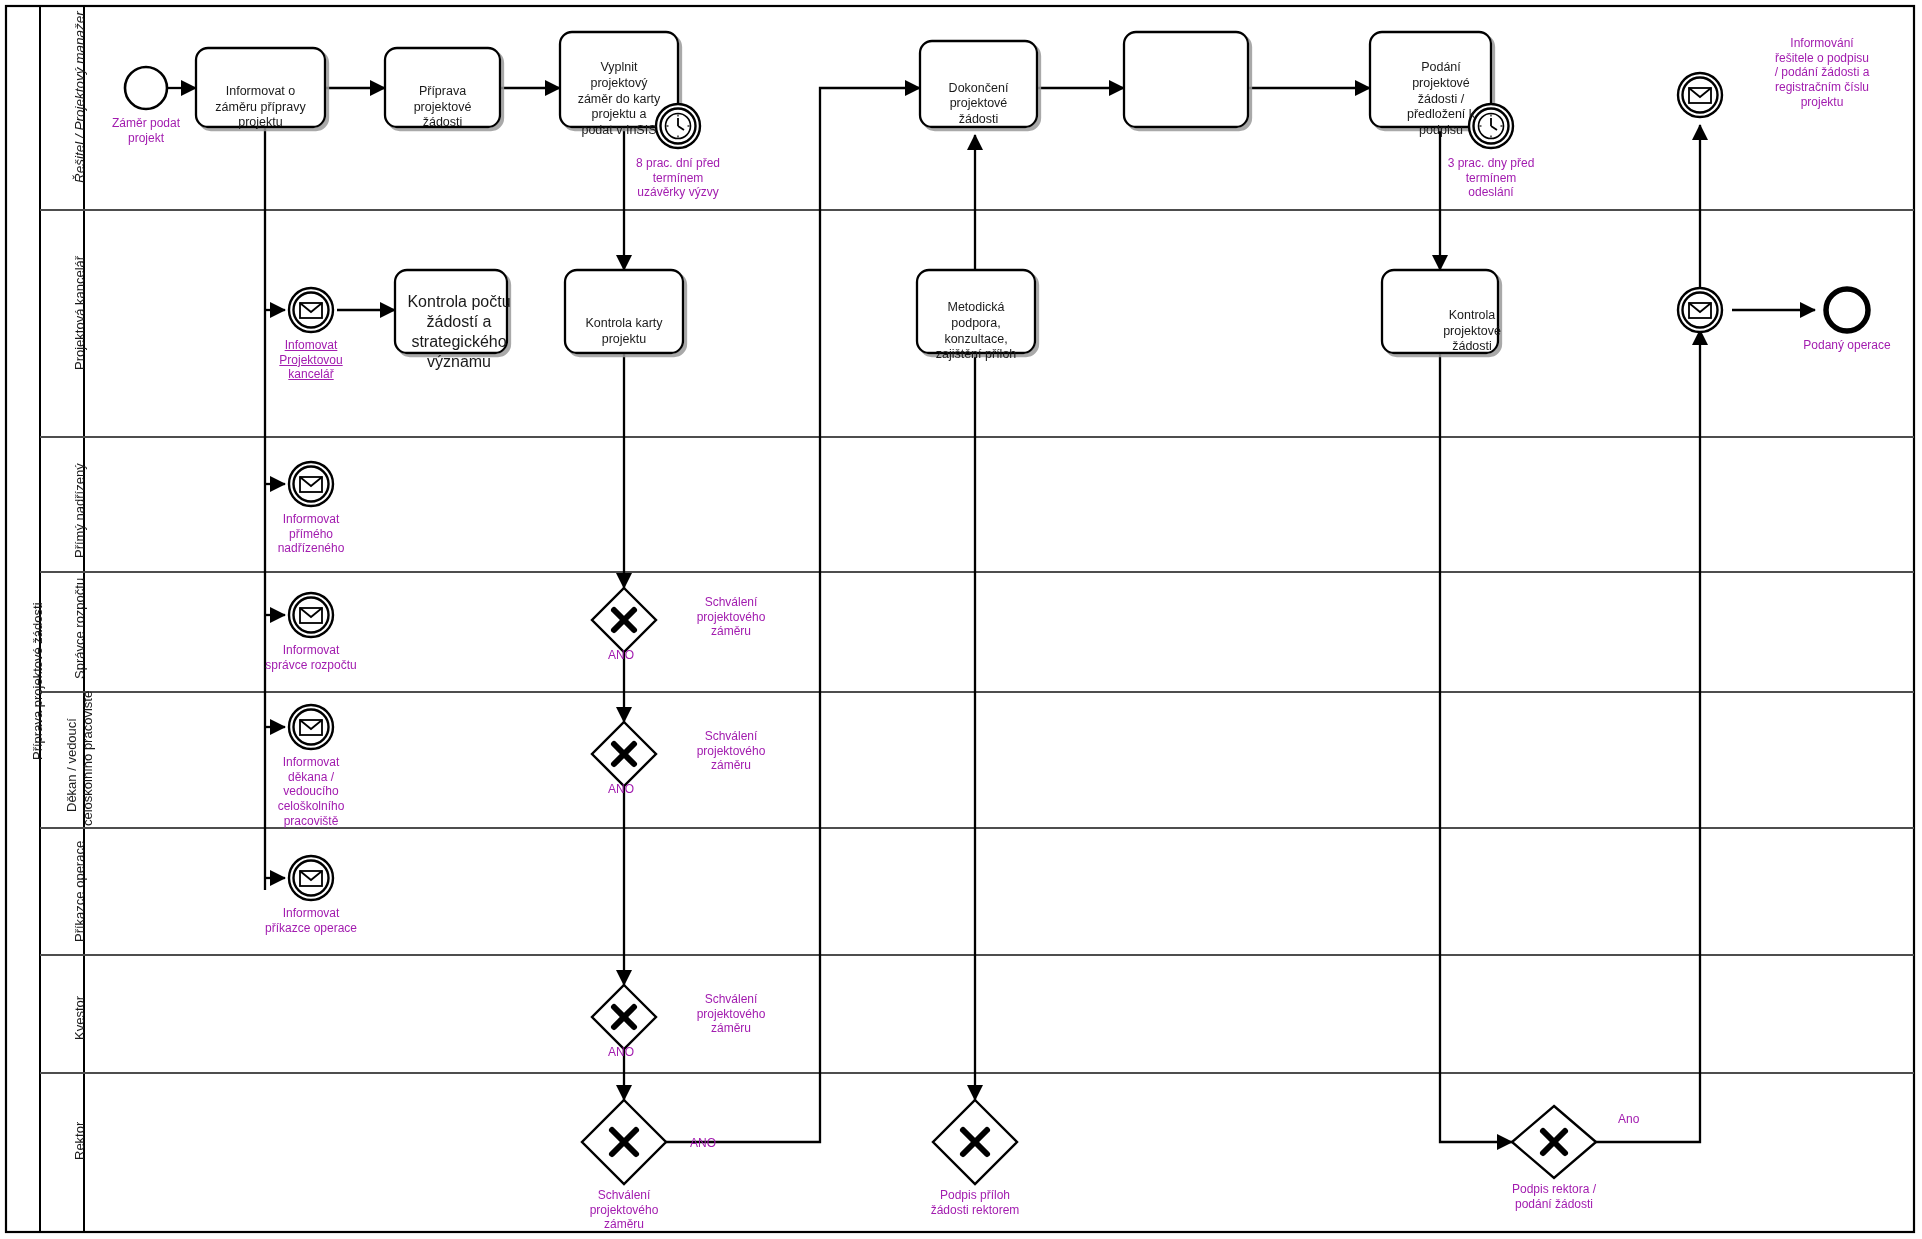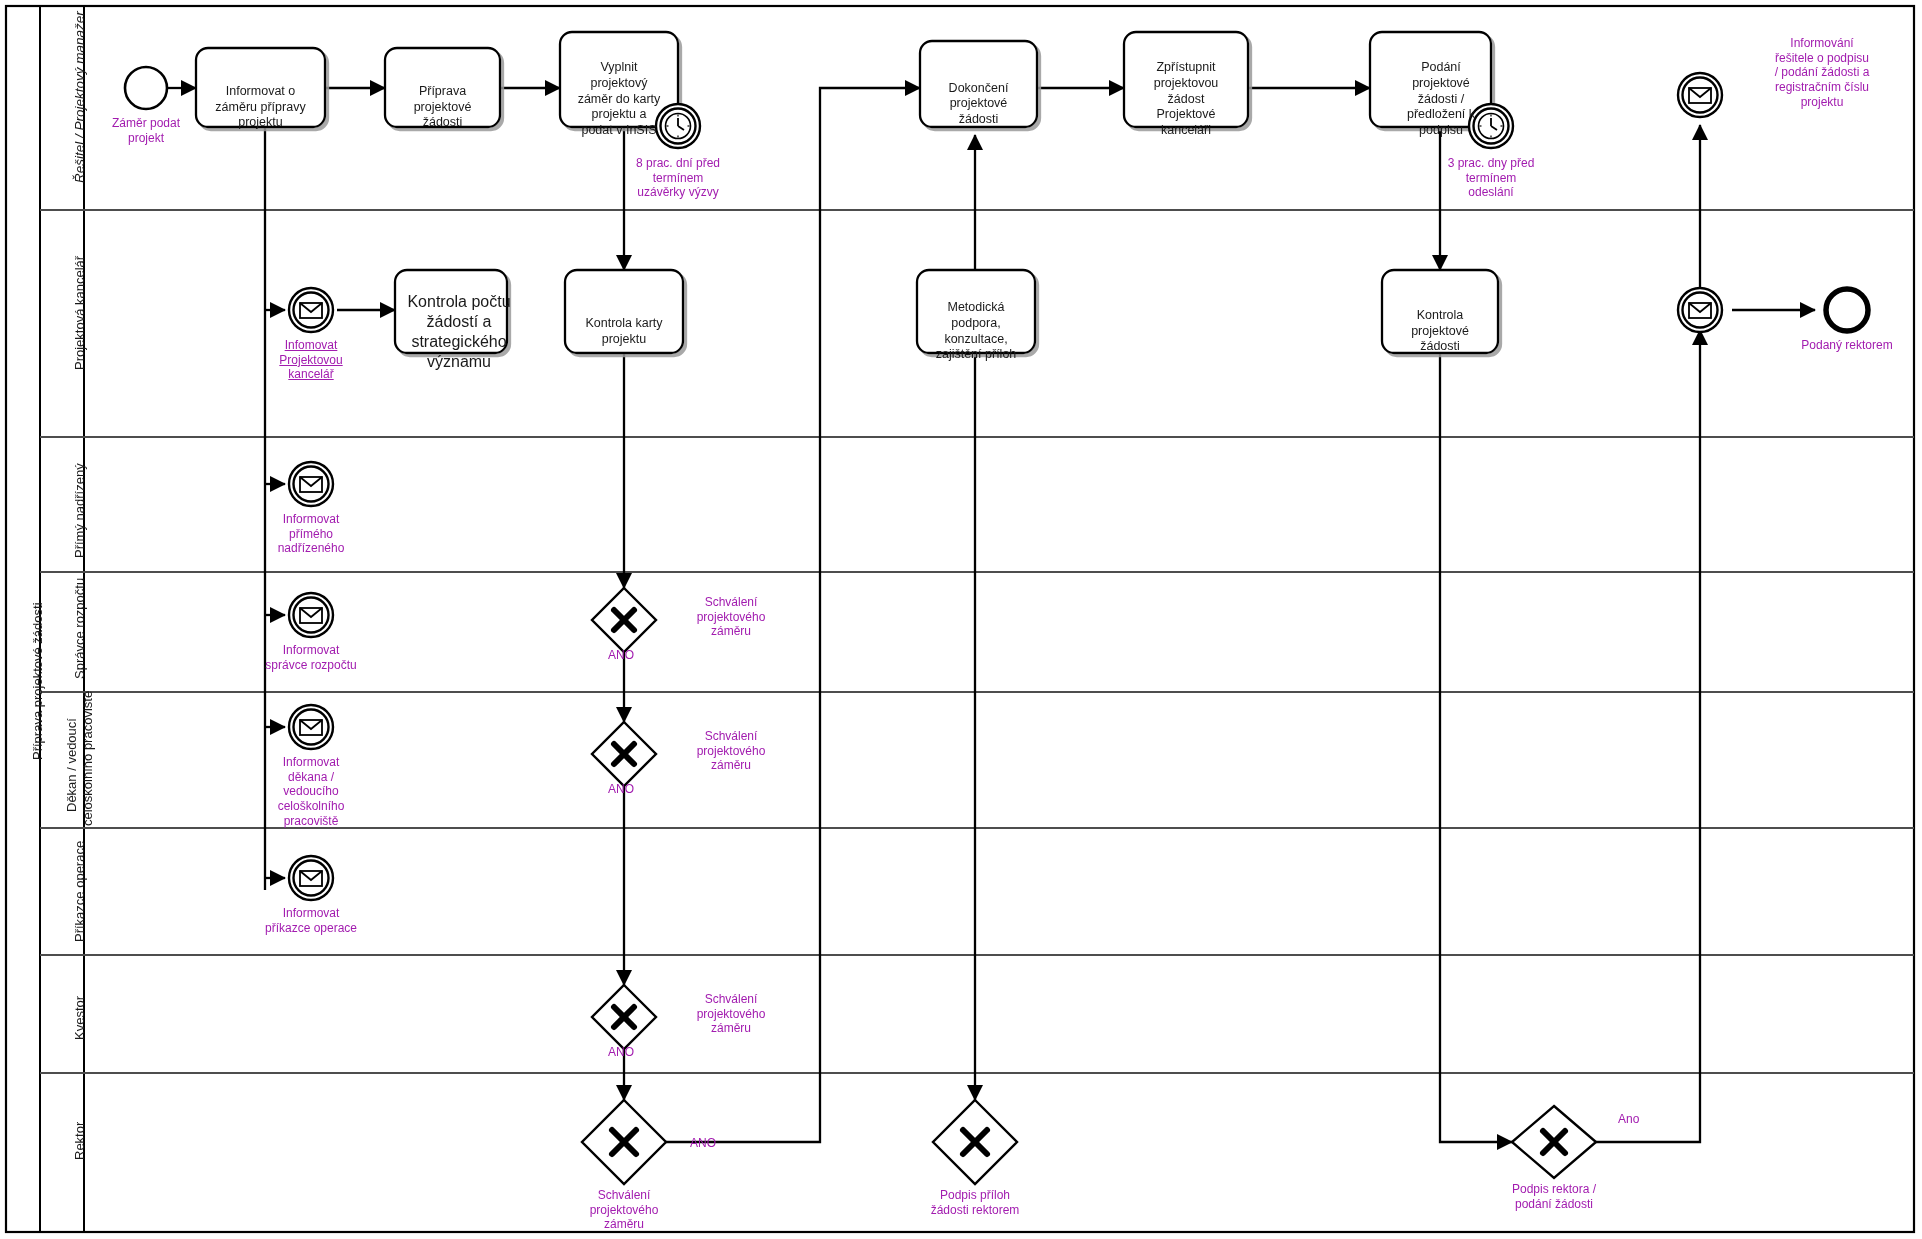--- a/index.html
+++ b/index.html
@@ -198,29 +198,28 @@
   <div class="lanename" style="left:64px;top:812px;font-size:13px;">Děkan / vedoucí</div>
   <div class="lanename" style="left:80px;top:826px;font-size:13px;">celoškolního pracoviště</div>
   <div class="lanename" style="left:72px;top:942px;font-size:13px;">Příkazce operace</div>
   <div class="lanename" style="left:72px;top:1040px;font-size:13px;">Kvestor</div>
   <div class="lanename" style="left:72px;top:1160px;font-size:13px;">Rektor</div>
 
   <div class="tasklbl" style="left:196px;top:48px;width:129px;height:79px;font-size:12.5px;">Informovat o<br>záměru přípravy<br>projektu</div>
   <div class="tasklbl" style="left:385px;top:48px;width:115px;height:79px;font-size:12.5px;">Příprava<br>projektové<br>žádosti</div>
   <div class="tasklbl" style="left:560px;top:32px;width:118px;height:95px;font-size:12.5px;">Vyplnit<br>projektový<br>záměr do karty<br>projektu a<br>podat v InSIS</div>
   <div class="tasklbl" style="left:920px;top:41px;width:117px;height:86px;font-size:12.5px;">Dokončení<br>projektové<br>žádosti</div>
-  <div class="tasklbl" style="left:1124px;top:32px;width:124px;height:95px;font-size:12.5px;">Zpřístupnit<br>projektovou<br>žádost<br>Projektové<br>kanceláři</div>
   <div class="tasklbl" style="left:1370px;top:32px;width:142px;height:95px;font-size:12.5px;">Podání<br>projektové<br>žádosti /<br>předložení k<br>podpisu</div>
   <div class="tasklbl" style="left:395px;top:270px;width:128px;height:83px;font-size:16px;">Kontrola počtu<br>žádostí a<br>strategického<br>významu</div>
   <div class="tasklbl" style="left:565px;top:270px;width:118px;height:83px;font-size:12.5px;">Kontrola karty<br>projektu</div>
   <div class="tasklbl" style="left:917px;top:270px;width:118px;height:83px;font-size:12.5px;">Metodická<br>podpora,<br>konzultace,<br>zajištění příloh</div>
-  <div class="tasklbl" style="left:1382px;top:270px;width:116px;height:83px;font-size:12.5px;">Kontrola<br>projektové<br>žádosti</div>
+  <div class="tasklbl" style="left:1382px;top:270px;width:116px;height:83px;font-size:12.5px;padding-left:32px;">Kontrola<br>projektové<br>žádosti</div>
 
   <div class="lbl" style="left:96px;top:116px;width:100px;font-size:12px;">Záměr podat<br>projekt</div>
-  <div class="lbl" style="left:1777px;top:338px;width:140px;font-size:12px;">Podaný rektorem</div>
+  <div class="lbl" style="left:1777px;top:338px;width:140px;font-size:12px;">Podaný operace</div>
 
   <div class="lbl" style="left:236px;top:338px;width:150px;font-size:12px;text-decoration:underline;">Infomovat<br>Projektovou<br>kancelář</div>
   <div class="lbl" style="left:236px;top:512px;width:150px;font-size:12px;">Informovat<br>přímého<br>nadřízeného</div>
   <div class="lbl" style="left:228px;top:643px;width:166px;font-size:12px;">Informovat<br>správce rozpočtu</div>
   <div class="lbl" style="left:236px;top:755px;width:150px;font-size:12px;">Informovat<br>děkana /<br>vedoucího<br>celoškolního<br>pracoviště</div>
   <div class="lbl" style="left:228px;top:906px;width:166px;font-size:12px;">Informovat<br>příkazce operace</div>
   <div class="lbl" style="left:1742px;top:36px;width:160px;font-size:12px;">Informování<br>řešitele o podpisu<br>/ podání žádosti a<br>registračním číslu<br>projektu</div>
 
   <div class="lbl" style="left:598px;top:156px;width:160px;font-size:12px;">8 prac. dní před<br>termínem<br>uzávěrky výzvy</div>
   <div class="lbl" style="left:1411px;top:156px;width:160px;font-size:12px;">3 prac. dny před<br>termínem<br>odeslání</div>

